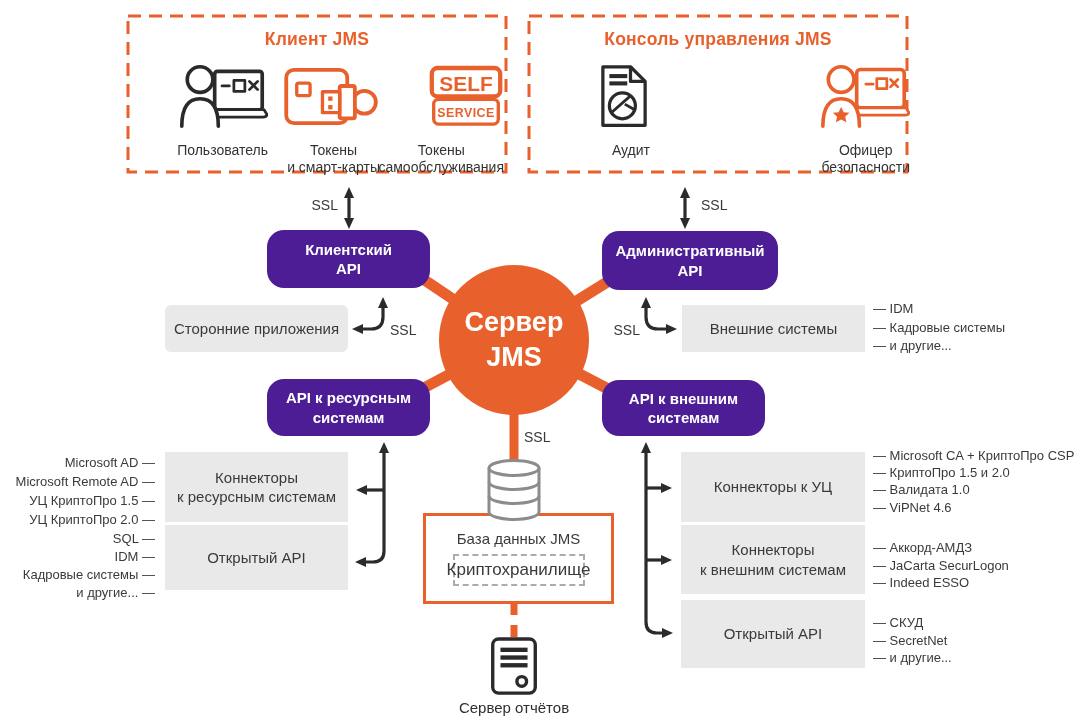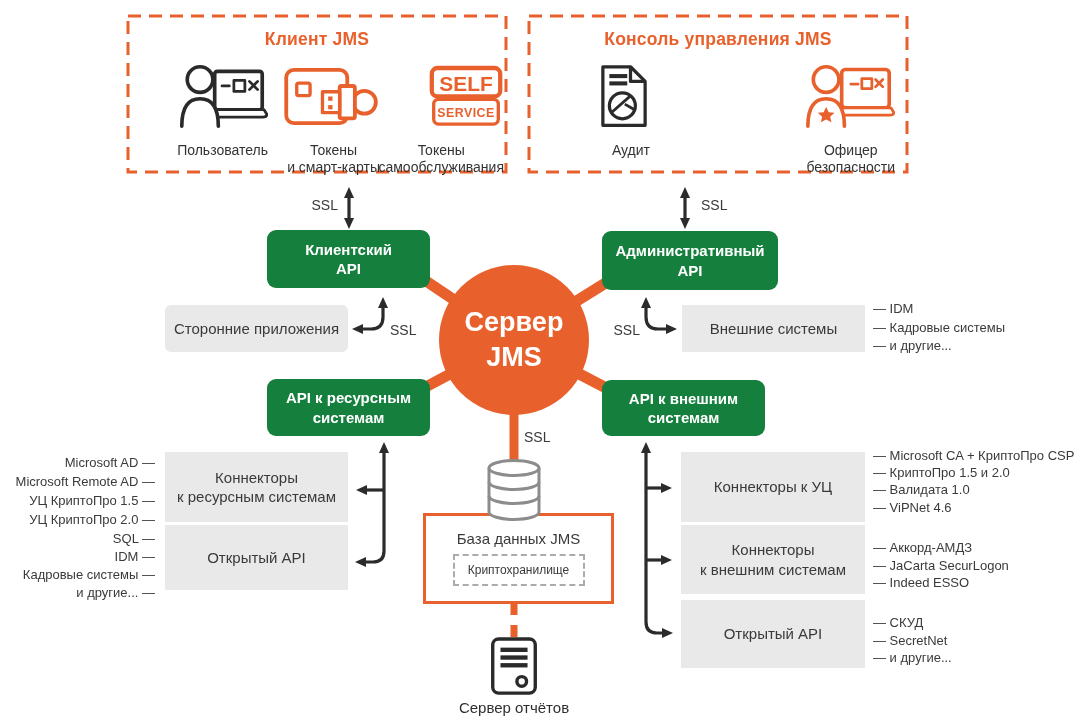--- a/index.html
+++ b/index.html
@@ -4,36 +4,36 @@
 <style>
   html,body{margin:0;padding:0;background:#fff;}
   .stage{position:relative;width:1083px;height:723px;background:#fff;overflow:hidden;
          font-family:"Liberation Sans",sans-serif;color:#3A3A3A;}
   .connector-layer{position:absolute;left:0;top:0;z-index:1;pointer-events:none;}
   .group-box{position:absolute;z-index:2;}
   .group-title{text-align:center;font-weight:bold;font-size:17.5px;color:#E8612C;margin-top:15px;letter-spacing:.2px;}
   .cell{position:absolute;top:48px;display:flex;flex-direction:column;align-items:flex-end;}
   .icon-holder{height:68px;display:flex;align-items:center;justify-content:center;}
   .cell-label{margin-top:12px;font-size:14px;line-height:1.22;text-align:center;white-space:pre-line;color:#333;}
-  .api-box{position:absolute;background:#15803d;border-radius:9px;color:#fff;font-weight:bold;
+  .api-box{position:absolute;background:#4c1d95;border-radius:17px;color:#fff;font-weight:bold;
            font-size:15px;line-height:1.3;display:flex;align-items:center;justify-content:center;
            text-align:center;white-space:pre-line;z-index:2;}
   .circle{position:absolute;left:439px;top:265px;width:150px;height:150px;border-radius:50%;
           background:#E8612C;color:#fff;font-weight:bold;font-size:27px;line-height:1.3;
           display:flex;align-items:center;justify-content:center;text-align:center;white-space:pre-line;z-index:3;}
   .gray-box{position:absolute;background:#E9E9E9;font-size:15px;line-height:1.3;color:#3A3A3A;
             display:flex;align-items:center;justify-content:center;text-align:center;white-space:pre-line;z-index:2;}
   .side-list{position:absolute;font-size:13px;color:#3A3A3A;z-index:2;white-space:nowrap;}
   .right-align{text-align:right;}
   .ssl{position:absolute;font-size:14px;color:#3A3A3A;z-index:2;}
   .db-box{position:absolute;background:#fff;border:3px solid #E8612C;z-index:2;}
   .db-title{margin-top:14px;text-align:center;font-size:15px;color:#3A3A3A;}
   .crypto-box{position:absolute;left:50%;transform:translateX(-50%);top:38px;width:128px;height:28px;
               border:2px dashed #ABABAB;display:flex;align-items:center;justify-content:center;
-              font-size:12px;color:#3A3A3A;}
+              font-size:17px;color:#3A3A3A;}
   .overlay{position:absolute;z-index:4;}
   .caption{position:absolute;z-index:2;font-size:15px;text-align:center;color:#2F2F2F;}
 </style>
 </head>
 <body>
 
 <div class="stage">
 
   <svg class="connector-layer" width="1083" height="723" viewBox="0 0 1083 723">
     <g>
@@ -147,21 +147,21 @@
               <rect x="14" y="22" width="22" height="5"></rect>
             </g>
             <circle cx="30" cy="52" r="16"></circle>
             <path d="M 17 60 L 41 39" stroke-width="3.5"></path>
             <path d="M 33 50 L 45 57" stroke-width="3.5"></path>
           </g>
         </svg>
       </div>
       <div class="cell-label">Аудит</div>
     </div>
-    <div class="cell" style="left:227px;width:140px;">
+    <div class="cell" style="left:242px;width:140px;">
       <div class="icon-holder">
         <svg width="92" height="64" viewBox="0 0 100 70">
           <g fill="none" stroke="#E8612C" stroke-width="4" stroke-linejoin="round" stroke-linecap="round">
             <rect x="42" y="6" width="52" height="42" rx="4" fill="#fff"></rect>
             <g stroke-width="3">
               <line x1="52" y1="22" x2="60" y2="22"></line>
               <rect x="64" y="16" width="11" height="11"></rect>
               <line x1="79" y1="17" x2="87" y2="25"></line>
                 <line x1="87" y1="17" x2="79" y2="25"></line>
             </g>

